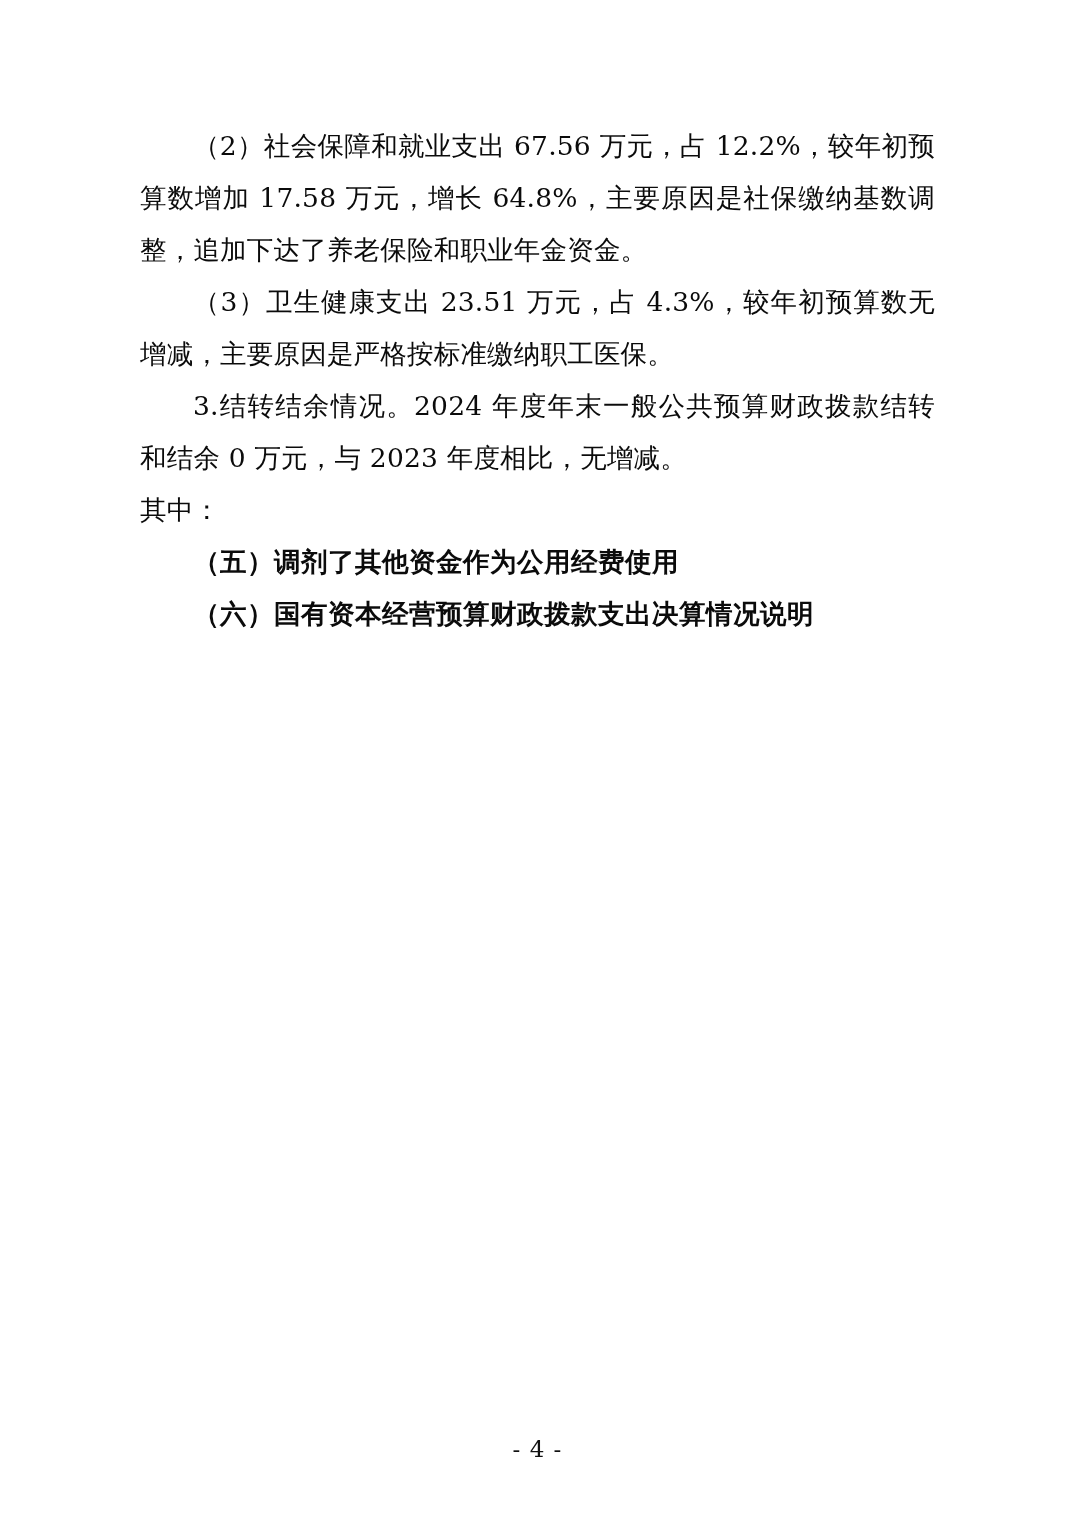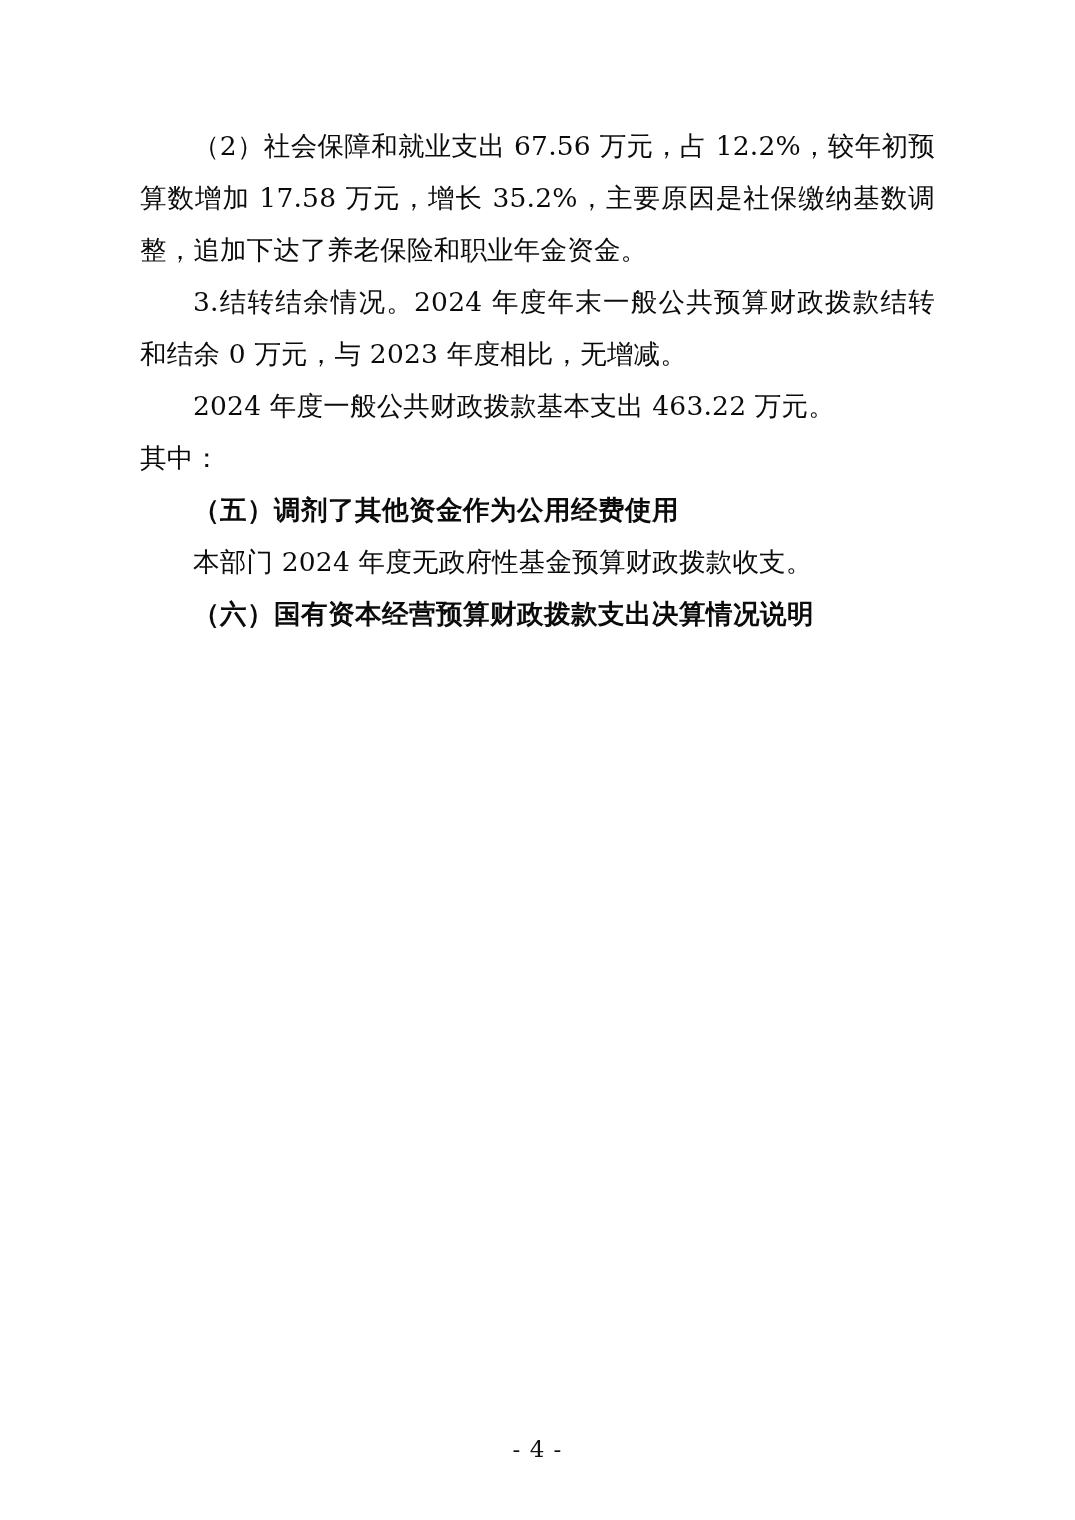--- a/index.html
+++ b/index.html
@@ -53,22 +53,21 @@
     font-size: 23px;
     color: #111;
     letter-spacing: 1px;
   }
 </style>
 </head>
 <body>
 
 <div class="page">
   <div class="body-text">
-    <p class="para">（2）社会保障和就业支出 67.56 万元，占 12.2%，较年初预算数增加 17.58 万元，增长 35.2%，主要原因是社保缴纳基数调整，追加下达了养老保险和职业年金资金。</p>
+    <p class="para">（2）社会保障和就业支出 67.56 万元，占 12.2%，较年初预算数增加 17.58 万元，增长 64.8%，主要原因是社保缴纳基数调整，追加下达了养老保险和职业年金资金。</p>
+    <p class="para">（3）卫生健康支出 23.51 万元，占 4.3%，较年初预算数无增减，主要原因是严格按标准缴纳职工医保。</p>
     <p class="para">3.结转结余情况。2024 年度年末一般公共预算财政拨款结转和结余 0 万元，与 2023 年度相比，无增减。</p>
-    <p class="para">2024 年度一般公共财政拨款基本支出 463.22 万元。</p>
     <p class="para noindent">其中：</p>
     <p class="heading">（五）调剂了其他资金作为公用经费使用</p>
-    <p class="para">本部门 2024 年度无政府性基金预算财政拨款收支。</p>
     <p class="heading">（六）国有资本经营预算财政拨款支出决算情况说明</p>
   </div>
   <div class="footer">- 4 -</div>
 </div>
 
 </body></html>

